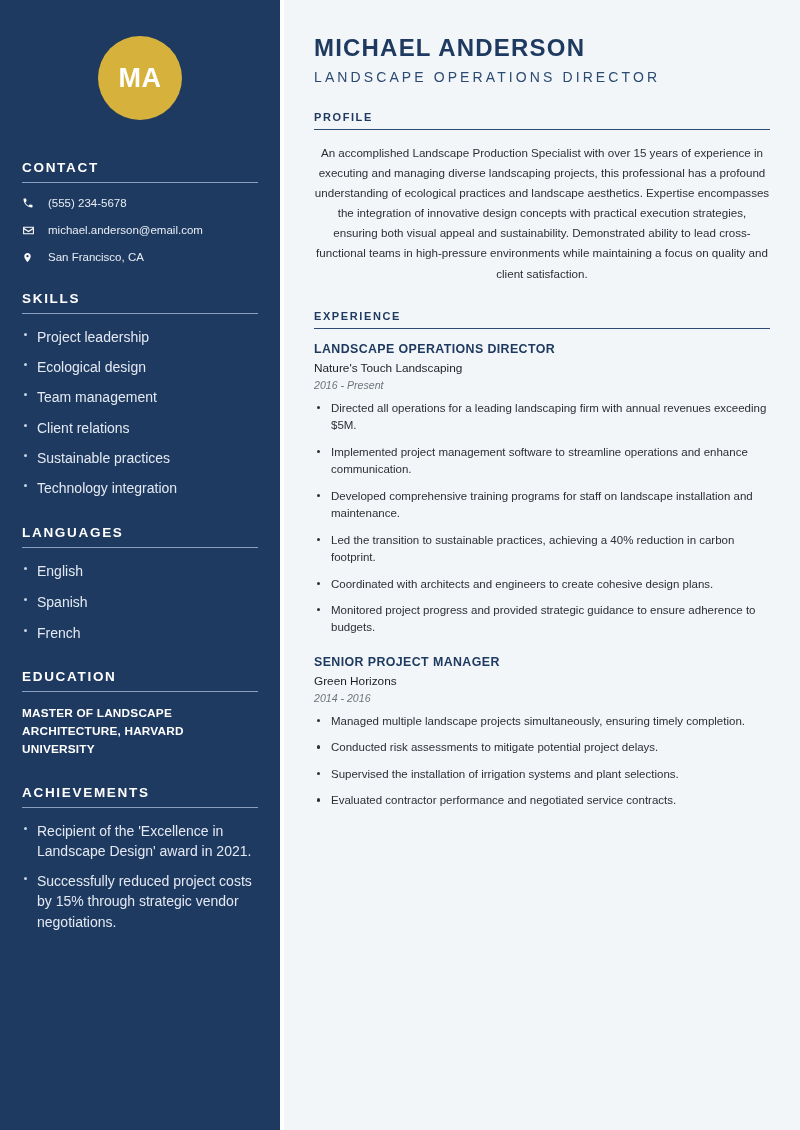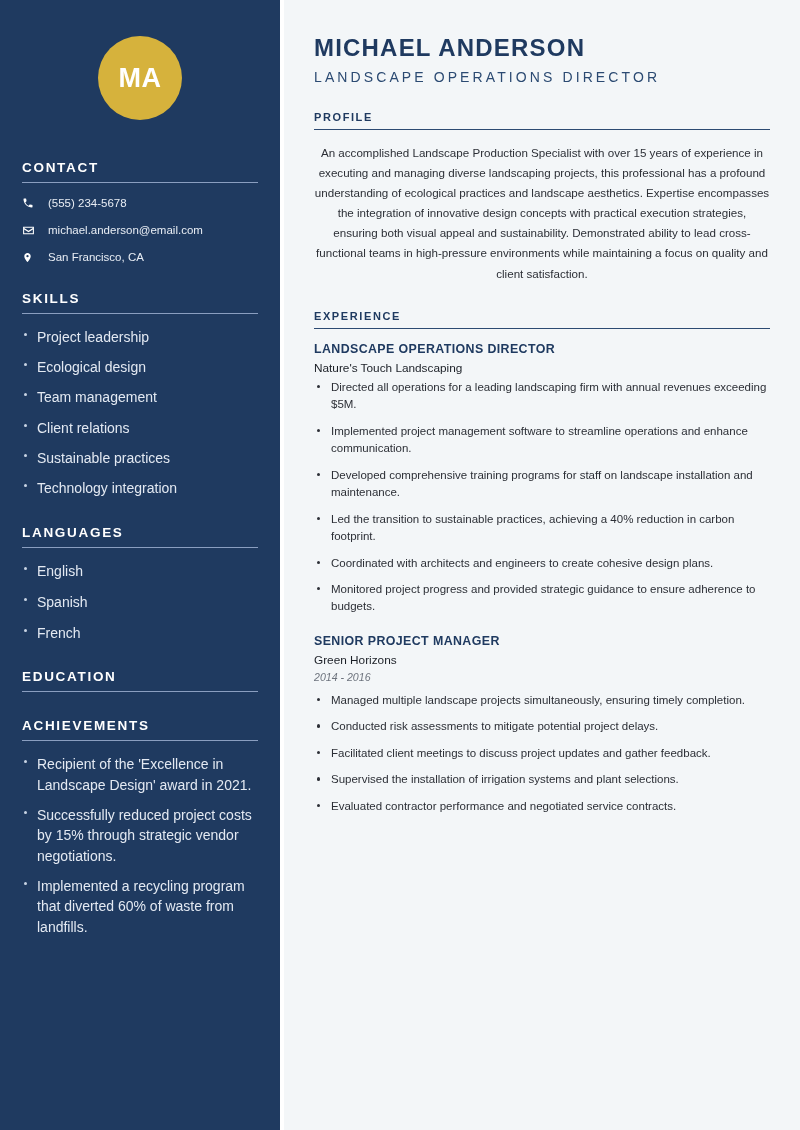--- a/index.html
+++ b/index.html
@@ -296,29 +296,29 @@
       <ul class="side-list tight">
         <li>English</li>
         <li>Spanish</li>
         <li>French</li>
       </ul>
     </section>
 
     <section class="side-section">
       <div class="side-heading">EDUCATION</div>
       <div class="side-rule"></div>
+      <div class="edu-entry">MASTER OF LANDSCAPE ARCHITECTURE, HARVARD UNIVERSITY</div>
     </section>
 
     <section class="side-section">
       <div class="side-heading">ACHIEVEMENTS</div>
       <div class="side-rule"></div>
       <ul class="side-list">
         <li>Recipient of the 'Excellence in Landscape Design' award in 2021.</li>
         <li>Successfully reduced project costs by 15% through strategic vendor negotiations.</li>
-        <li>Implemented a recycling program that diverted 60% of waste from landfills.</li>
       </ul>
     </section>
 
   </aside>
 
   <main class="main">
 
     <h1 class="full-name">MICHAEL ANDERSON</h1>
     <div class="job-subtitle">LANDSCAPE OPERATIONS DIRECTOR</div>
 
@@ -328,38 +328,38 @@
       <p class="profile-text">An accomplished Landscape Production Specialist with over 15 years of experience in executing and managing diverse landscaping projects, this professional has a profound understanding of ecological practices and landscape aesthetics. Expertise encompasses the integration of innovative design concepts with practical execution strategies, ensuring both visual appeal and sustainability. Demonstrated ability to lead cross-functional teams in high-pressure environments while maintaining a focus on quality and client satisfaction.</p>
     </section>
 
     <section class="main-section">
       <div class="main-heading">EXPERIENCE</div>
       <div class="main-rule"></div>
 
       <div class="exp-entry">
         <div class="exp-title">LANDSCAPE OPERATIONS DIRECTOR</div>
         <div class="exp-company">Nature's Touch Landscaping</div>
+        <div class="exp-dates">2016 - Present</div>
         <ul class="exp-list">
           <li>Directed all operations for a leading landscaping firm with annual revenues exceeding $5M.</li>
           <li>Implemented project management software to streamline operations and enhance communication.</li>
           <li>Developed comprehensive training programs for staff on landscape installation and maintenance.</li>
           <li>Led the transition to sustainable practices, achieving a 40% reduction in carbon footprint.</li>
           <li>Coordinated with architects and engineers to create cohesive design plans.</li>
           <li>Monitored project progress and provided strategic guidance to ensure adherence to budgets.</li>
         </ul>
       </div>
 
       <div class="exp-entry">
         <div class="exp-title">SENIOR PROJECT MANAGER</div>
         <div class="exp-company">Green Horizons</div>
         <div class="exp-dates">2014 - 2016</div>
         <ul class="exp-list">
           <li>Managed multiple landscape projects simultaneously, ensuring timely completion.</li>
           <li>Conducted risk assessments to mitigate potential project delays.</li>
-          <li>Facilitated client meetings to discuss project updates and gather feedback.</li>
           <li>Supervised the installation of irrigation systems and plant selections.</li>
           <li>Evaluated contractor performance and negotiated service contracts.</li>
         </ul>
       </div>
 
     </section>
 
   </main>
 
 </div>

